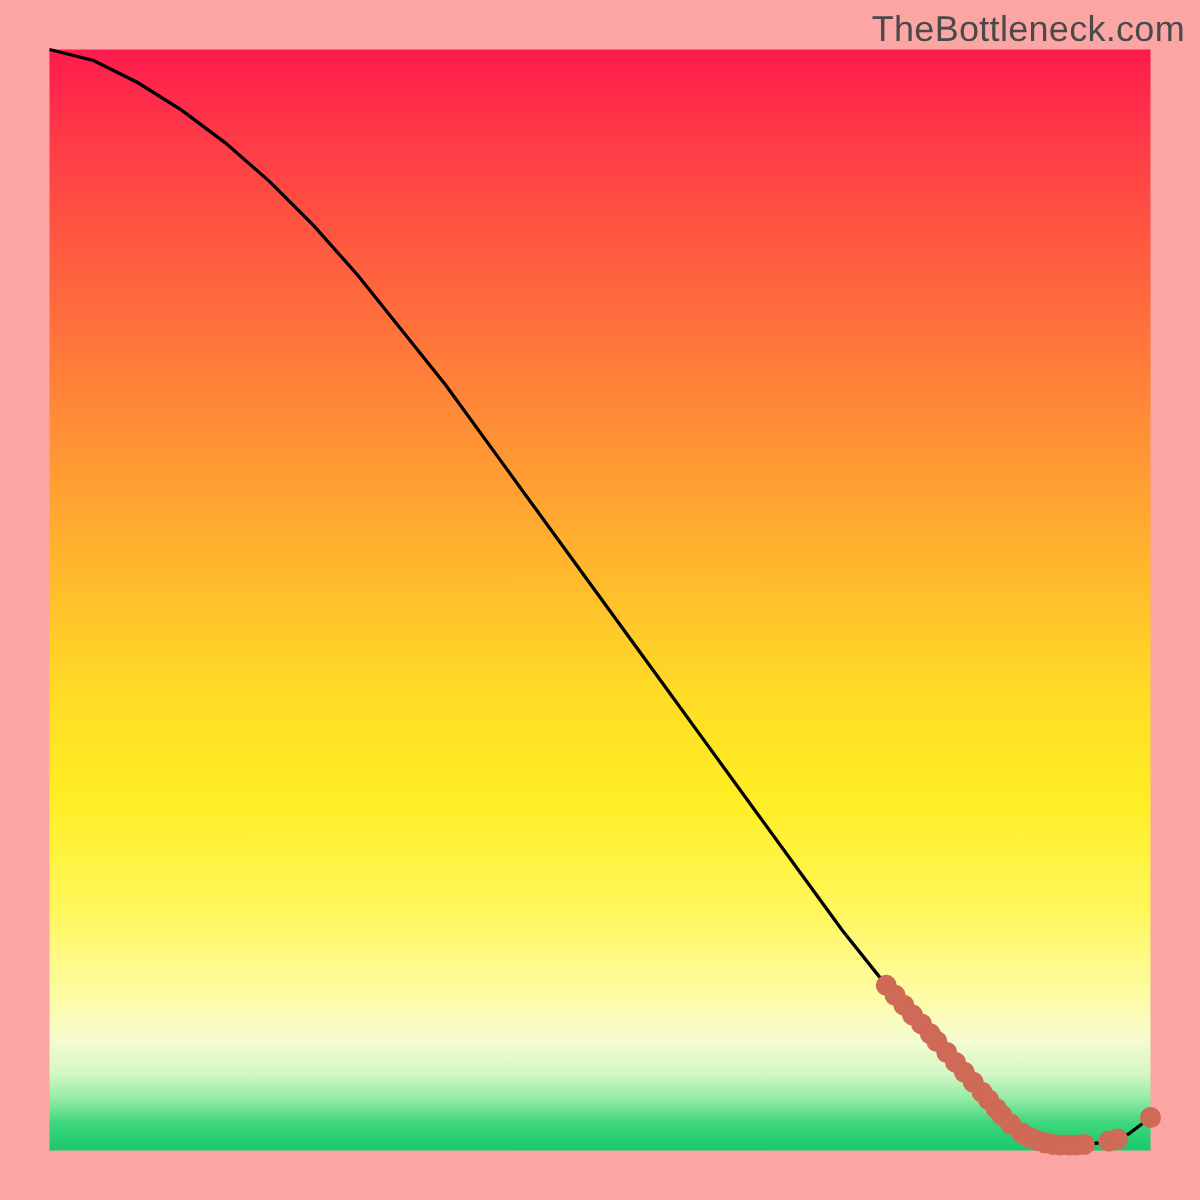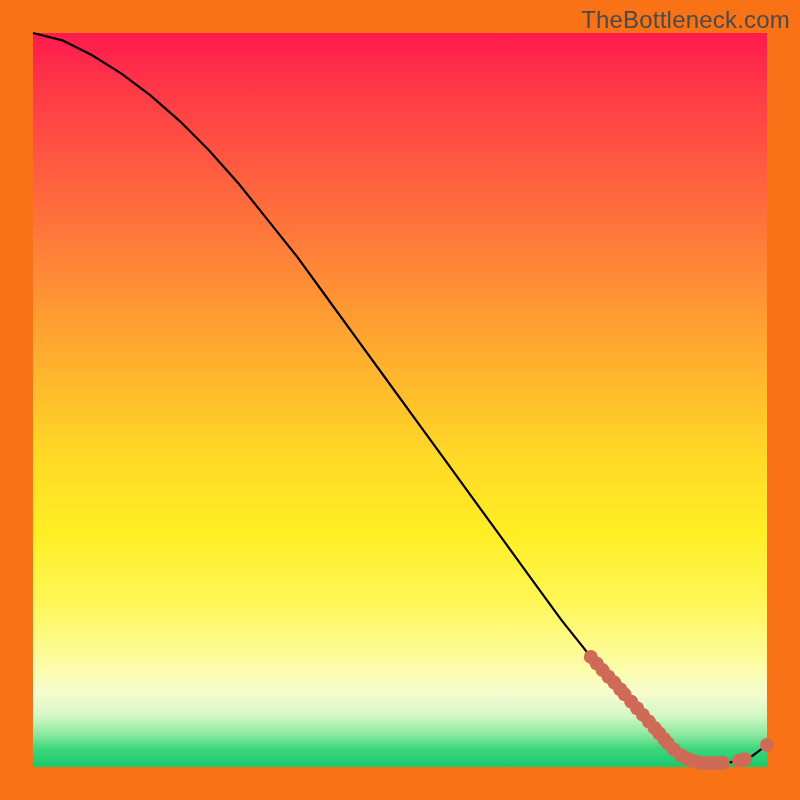--- a/index.html
+++ b/index.html
@@ -8,21 +8,21 @@
     width: 800px;
     height: 800px;
     background: #000;
     overflow: hidden;
     font-family: Arial, Helvetica, sans-serif;
   }
   .frame {
     position: relative;
     width: 800px;
     height: 800px;
-    background: #f97316;
+    background: #fca5a5;
   }
   .plot {
     position: absolute;
     left: 33px;
     top: 33px;
     width: 734px;
     height: 734px;
     
     background: linear-gradient(to bottom,
       #ff1a4d 0%,

